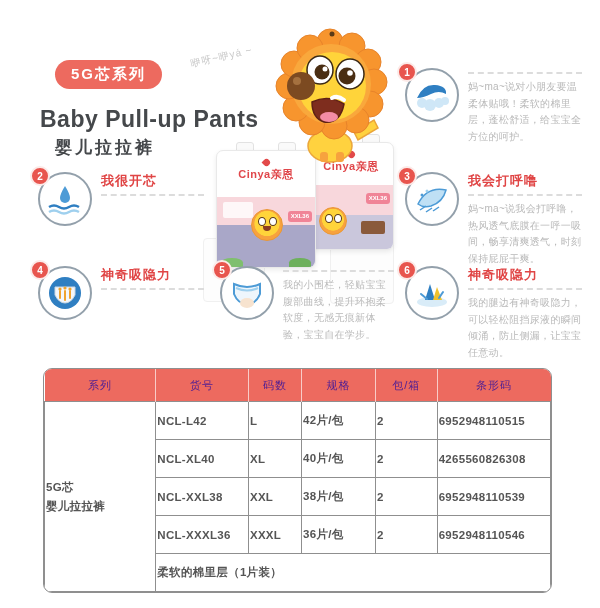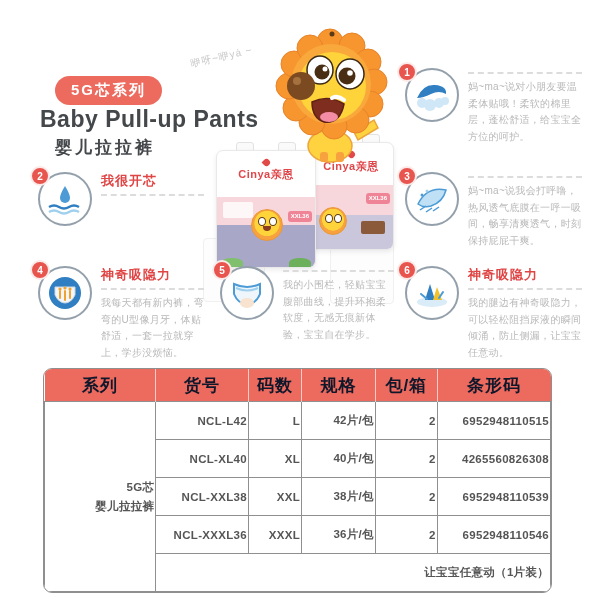--- a/index.html
+++ b/index.html
@@ -2,21 +2,21 @@
 <html><head>
 <meta charset="utf-8">
 <style>
   html,body{margin:0;padding:0;background:#fff;}
   .canvas{
     position:relative;width:600px;height:608px;background:#ffffff;overflow:hidden;
     font-family:"Liberation Sans",sans-serif;
   }
   
   .series-badge{
-    position:absolute;left:55px;top:76px;background:#ed6a5f;color:#fff;
+    position:absolute;left:55px;top:60px;background:#ed6a5f;color:#fff;
     font-size:15px;font-weight:bold;padding:5px 16px;border-radius:16px;letter-spacing:2px;
   }
   .title-en{
     position:absolute;left:40px;top:106px;font-size:23px;font-weight:bold;color:#45484b;letter-spacing:0.5px;
   }
   .title-cn{
     position:absolute;left:55px;top:136px;font-size:17px;font-weight:bold;color:#45484b;letter-spacing:3px;
   }
   .speech{
     position:absolute;left:190px;top:50px;color:#c8c8c8;font-size:10px;
@@ -57,24 +57,24 @@
   .feat-1{left:403px;top:66px;width:179px;}
   .feat-2{left:36px;top:170px;width:168px;}
   .feat-3{left:403px;top:170px;width:179px;}
   .feat-4{left:36px;top:264px;width:168px;}
   .feat-5{left:218px;top:264px;width:176px;}
   .feat-6{left:403px;top:264px;width:179px;}
   
   .spec-table-wrap{position:absolute;left:43px;top:368px;width:507px;border:1px solid #8f8f8f;
     border-radius:9px;overflow:hidden;}
   table.spec{width:100%;border-collapse:collapse;table-layout:fixed;}
-  table.spec th{background:#ed6a5f;color:#0f172a;font-size:17px;font-weight:bold;height:30px;
+  table.spec th{background:#ed6a5f;color:#4c1d95;font-size:11px;font-weight:normal;height:30px;
     border-left:1px solid rgba(255,255,255,.65);letter-spacing:1px;}
   table.spec th:first-child{border-left:none;}
-  table.spec td{border:1px solid #8f8f8f;text-align:right;font-size:11.5px;color:#555;
+  table.spec td{border:1px solid #8f8f8f;text-align:left;font-size:11.5px;color:#555;
     font-weight:bold;height:35px;letter-spacing:0.3px;}
   td.series-cell{font-size:12px;line-height:1.6;}
   td.barcode{letter-spacing:0.5px;}
   td.footer-note{height:33px;font-weight:bold;}
 </style>
 </head>
 <body>
 
 <div class="canvas">
 
@@ -217,20 +217,21 @@
             <path d="M7 30 l6 -4"></path>
               <path d="M13 32 l6 -4"></path>
               <path d="M20 31 l6 -4"></path>
           </g>
           <circle cx="9" cy="15" r="1.5" fill="#4d9bd6"></circle>
             <circle cx="14" cy="11" r="1.5" fill="#9fd0ee"></circle>
         </svg>
       </div>
     </div>
     <div class="f-body">
+      <div class="f-title">我会打呼噜</div>
       <hr class="f-dash">
       <div class="f-text">妈~ma~说我会打呼噜，热风透气底膜在一呼一吸间，畅享清爽透气，时刻保持屁屁干爽。</div>
     </div>
   </div>
 
   <div class="feature feat-4">
     <div class="f-icon-wrap">
       <div class="f-num">4</div>
       <div class="f-circle">
         <svg width="38" height="38" viewBox="0 0 38 38">
@@ -245,21 +246,20 @@
               <circle cx="14" cy="15" r="1.6"></circle>
               <circle cx="19" cy="14" r="1.6"></circle>
               <circle cx="24" cy="15" r="1.6"></circle>
             </g>
         </svg>
       </div>
     </div>
     <div class="f-body">
       <div class="f-title">神奇吸隐力</div>
       <hr class="f-dash">
-      <div class="f-text">我每天都有新内裤，弯弯的U型像月牙，体贴舒适，一套一拉就穿上，学步没烦恼。</div>
     </div>
   </div>
 
   <div class="feature feat-5">
     <div class="f-icon-wrap">
       <div class="f-num">5</div>
       <div class="f-circle">
         <svg width="38" height="38" viewBox="0 0 38 38">
           <path d="M6 10 Q19 16 32 10 L32 20 Q28 30 19 30 Q10 30 6 20 Z" fill="#eef6fc" stroke="#4d9bd6" stroke-width="2"></path>
           <path d="M8 14 Q19 19 30 14" stroke="#9fd0ee" stroke-width="2" fill="none"></path>
@@ -340,19 +340,19 @@
           <td class="barcode">6952948110539</td>
         </tr>
         <tr>
           <td>NCL-XXXL36</td>
           <td>XXXL</td>
           <td>36片/包</td>
           <td>2</td>
           <td class="barcode">6952948110546</td>
         </tr>
         <tr>
-          <td class="footer-note" colspan="5">让宝宝任意动（1片装）</td>
+          <td class="footer-note" colspan="5">柔软的棉里层（1片装）</td>
         </tr>
       </tbody>
     </table>
   </div>
 
 </div>
 
 </body></html>

